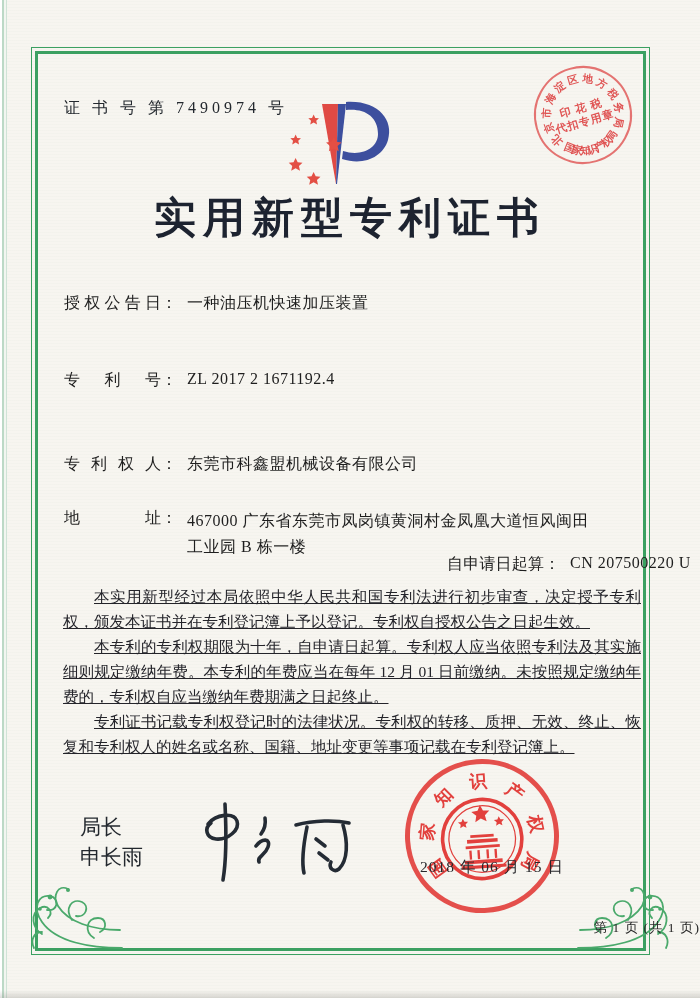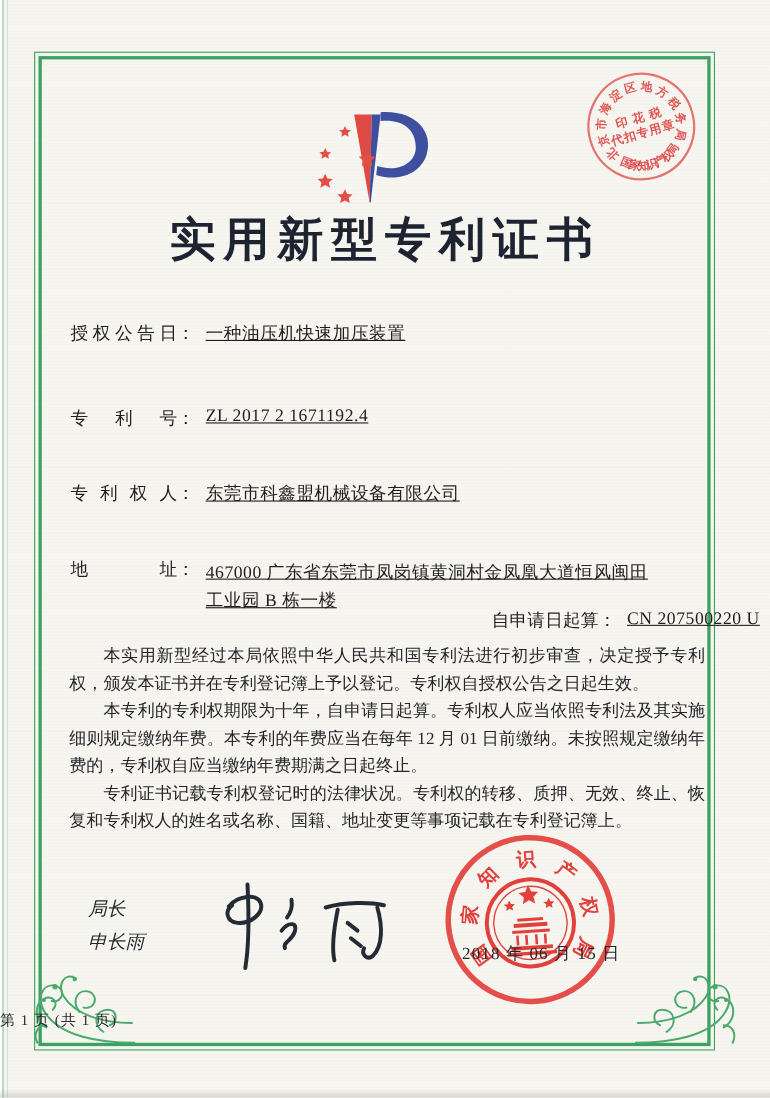--- a/index.html
+++ b/index.html
@@ -19,45 +19,45 @@
   .flourish.br{left:576px;top:856px;transform:scaleX(-1);}
   .cert-no{position:absolute;left:64px;top:98px;font-size:16px;color:#23282e;letter-spacing:4px;}
   
   .logo{position:absolute;left:278px;top:96px;width:128px;height:94px;}
   .title{position:absolute;left:0;top:190px;width:700px;text-align:center;font-size:42px;font-weight:600;
          color:#1d2330;letter-spacing:7px;font-family:"DejaVu Serif","Liberation Serif",serif;}
   
   .frow{position:absolute;left:64px;font-size:16px;color:#1e1e1e;white-space:nowrap;}
   .flabel{display:inline-block;width:97px;text-align:justify;text-align-last:justify;vertical-align:top;}
   .fcolon{display:inline-block;vertical-align:top;}
-  .fvalue{display:inline-block;margin-left:6px;vertical-align:top;letter-spacing:0.5px;text-decoration:underline;}
+  .fvalue{display:inline-block;margin-left:6px;vertical-align:top;letter-spacing:0.5px;}
   .fvalue.wrap{white-space:pre-line;width:452px;line-height:26px;}
   .grant-no{position:absolute;left:383px;top:0;}
   
   .body-text{position:absolute;left:63px;top:584px;width:578px;font-size:15.5px;line-height:25px;color:#24242a;}
-  .body-text p{margin:0;text-indent:2em;text-align:justify;}
-  
-  .signer{position:absolute;left:80px;top:812px;font-size:17px;color:#23282e;line-height:30px;font-style:italic;}
+  .body-text p{margin:0;text-indent:2em;text-align:justify;text-decoration:underline;}
+  
+  .signer{position:absolute;left:80px;top:812px;font-size:21px;color:#23282e;line-height:30px;}
   .signature{position:absolute;left:186px;top:794px;width:175px;height:92px;}
   
   .seal{position:absolute;left:405px;top:759px;width:144px;height:144px;border:5px solid rgba(226,64,61,0.92);
         border-radius:50%;transform:rotate(-4deg);color:#e2403d;}
   .seal .arc span{font-size:17.5px;font-weight:700;}
   .emblem{position:absolute;left:50%;top:52%;transform:translate(-50%,-50%);}
   .seal-date{position:absolute;left:416px;top:857px;width:152px;text-align:center;font-size:15.5px;
              color:#26262a;letter-spacing:1px;z-index:5;white-space:nowrap;}
   
   .stamp{position:absolute;left:534px;top:66px;width:94px;height:94px;border:2.5px solid rgba(224,92,90,0.85);
          border-radius:50%;transform:rotate(-16deg);color:rgba(221,70,70,0.92);}
   .stamp .arc span{font-size:10.5px;font-weight:600;}
   .stamp-center{position:absolute;left:0;top:50%;width:100%;transform:translateY(-52%);text-align:center;
                 font-size:11px;font-weight:700;line-height:14px;letter-spacing:1px;white-space:nowrap;}
   .arc{position:absolute;left:50%;top:50%;width:0;height:0;}
   .arc span{position:absolute;left:0;top:0;transform-origin:0 0;white-space:pre;}
-  .footer{position:absolute;left:0;top:919px;width:700px;text-align:left;font-size:13.5px;color:#2a2a2a;letter-spacing:1px;}
+  .footer{position:absolute;left:0;top:919px;width:700px;text-align:right;font-size:13.5px;color:#2a2a2a;letter-spacing:1px;}
 </style>
 </head>
 <body>
 
 <div id="page">
 
   <div class="scan-edge-left"></div>
 
   <div class="frame-outer">
     <div class="frame-inner"></div>
@@ -83,20 +83,21 @@
       <path d="M22,78 C12,72 10,58 20,52 C28,48 34,56 28,62"></path>
       <path d="M52,64 C44,52 52,42 62,46 C70,50 66,62 56,60"></path>
       <path d="M74,82 C64,76 66,62 78,62 C86,62 88,72 80,76"></path>
       <path d="M14,92 C10,84 14,76 22,76"></path>
       <circle cx="30" cy="41" r="2.4" fill="#4aa96b" stroke="none"></circle>
       <circle cx="48" cy="34" r="2" fill="#4aa96b" stroke="none"></circle>
       <circle cx="20" cy="53" r="1.8" fill="#4aa96b" stroke="none"></circle>
     </g>
   </svg>
 
+  <div class="cert-no">证 书 号 第 7490974 号</div>
 
   <svg class="logo" viewBox="0 0 128 94">
 
     <polygon points="44,8 60,8 58,88 " fill="#e04a44"></polygon>
 
     <polygon points="60,8 68,8 59,88 58,88" fill="#3d4f9e"></polygon>
 
     <path d="M68,6 C100,4 116,24 110,44 C105,61 86,70 64,63 L65,55 C84,61 100,52 100,38 C100,20 86,12 68,14 Z" fill="#3d4f9e"></path>
 
     <g fill="#e34f44">
@@ -111,21 +112,21 @@
   <div class="title">实用新型专利证书</div>
 
   <div class="frow" style="top:293px">
     <span class="flabel">授权公告日</span><span class="fcolon">：</span>
     <span class="fvalue">一种油压机快速加压装置</span>
   </div>
   <div class="frow" style="top:370px">
     <span class="flabel">专利号</span><span class="fcolon">：</span>
     <span class="fvalue">ZL 2017 2 1671192.4</span>
   </div>
-  <div class="frow" style="top:439px">
+  <div class="frow" style="top:454px">
     <span class="flabel">专利权人</span><span class="fcolon">：</span>
     <span class="fvalue">东莞市科鑫盟机械设备有限公司</span>
   </div>
   <div class="frow" style="top:508px">
     <span class="flabel">地址</span><span class="fcolon">：</span>
     <span class="fvalue wrap">467000 广东省东莞市凤岗镇黄洞村金凤凰大道恒风闽田
 工业园 B 栋一楼</span>
   </div>
   <div class="frow" style="top:554px;width:578px">
     <span class="grant-no">

